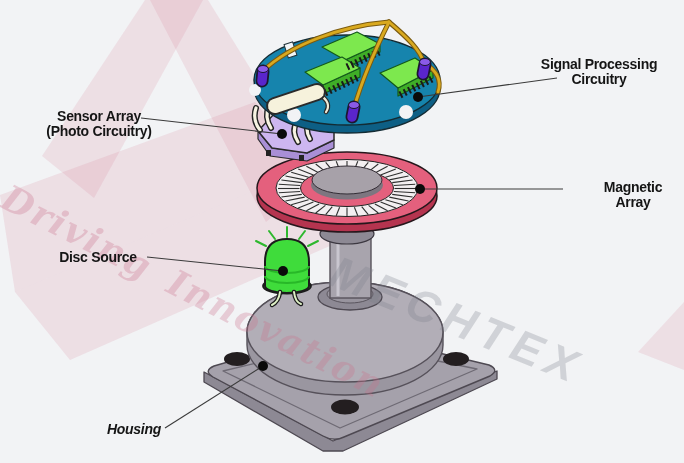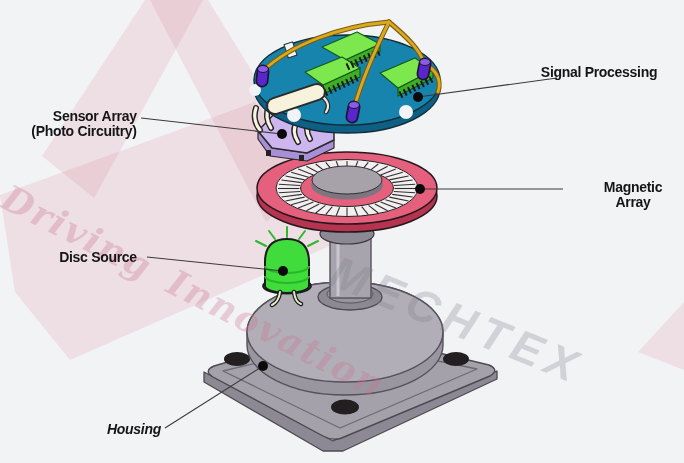--- a/index.html
+++ b/index.html
@@ -225,23 +225,24 @@
         <circle cx="263" cy="366" r="5"></circle>
       </g>
     </g>
   </svg>
 
   <div class="wm-script">Driving Innovation</div>
   <div class="wm-brand">MECHTEX</div>
 
   <div class="label" style="left:599px;top:72px;">
     <div>Signal Processing</div>
+    <div>Circuitry</div>
   </div>
 
-  <div class="label" style="left:84px;top:124px;text-align:right;">
+  <div class="label" style="left:99px;top:124px;">
     <div>Sensor Array</div>
     <div>(Photo Circuitry)</div>
   </div>
 
   <div class="label" style="left:601px;top:195px;margin-left:32px;">
     <div>Magnetic</div>
     <div>Array</div>
   </div>
 
   <div class="label" style="left:98px;top:257px;">Disc Source</div>

